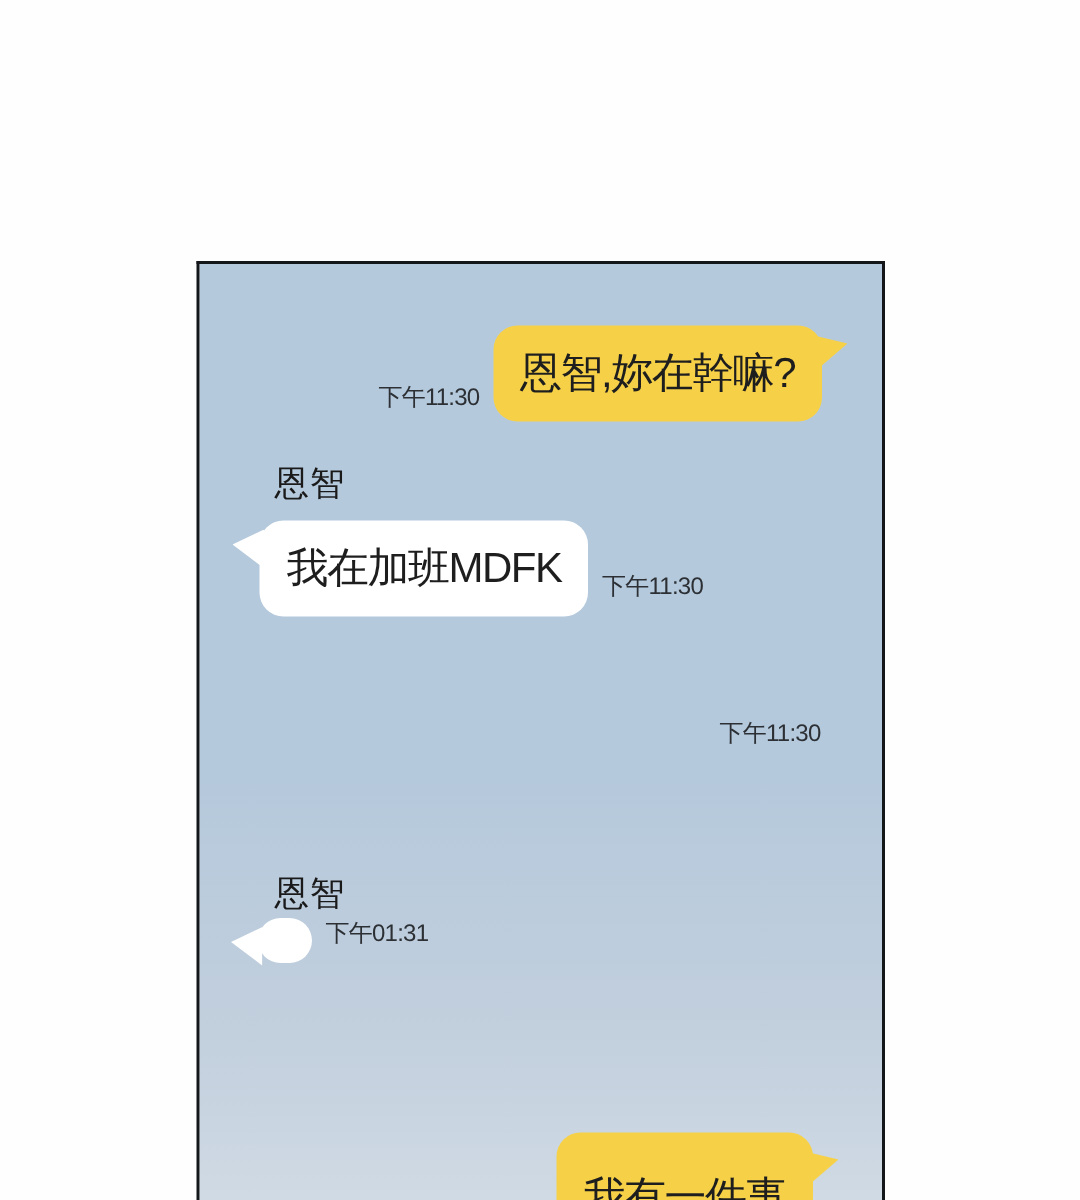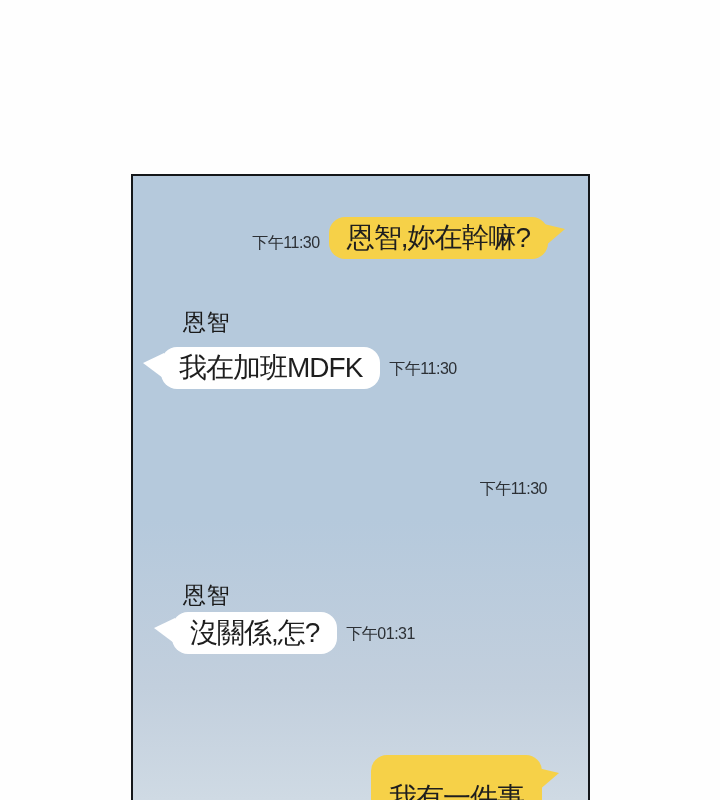--- a/index.html
+++ b/index.html
@@ -49,21 +49,21 @@
   .time {
     font-size: 16px;
     color: var(--timestamp-text, #2c3035);
     letter-spacing: -0.5px;
     margin-bottom: 5px;
   }
   .row.received .time { margin-bottom: 9px; }
   .bubble {
     position: relative;
     border-radius: 16px;
-    padding: 4px 18px;
+    padding: 15px 18px;
     font-size: 28px;
     line-height: 1.2;
     letter-spacing: -1px;
     color: var(--message-text, #1e1e1e);
   }
   .bubble.sent { background: var(--bubble-sent, #f6d148); }
   .bubble.received { background: var(--bubble-received, #ffffff); }
   .tail {
     position: absolute;
     width: 21px;
@@ -90,36 +90,35 @@
 
     <div class="row sent" style="top:41px; right:40px;">
       <span class="time">下午11:30</span>
       <div class="bubble sent">
         <span>恩智,妳在幹嘛?</span>
         <span class="tail tail-right"></span>
       </div>
     </div>
 
     <div class="sender" style="left:50px; top:131px;">恩智</div>
-    <div class="row received" style="left:28px; top:171px;text-align:right;">
+    <div class="row received" style="left:40px; top:171px;text-align:right;">
       <div class="bubble received">
         <span>我在加班MDFK</span>
         <span class="tail tail-left"></span>
       </div>
       <span class="time">下午11:30</span>
     </div>
 
     <div class="row sent" style="top:303px; right:41px;">
       <span class="time">下午11:30</span>
     </div>
 
     <div class="sender" style="left:50px; top:404px;">恩智</div>
     <div class="row received" style="left:39px; top:436px;">
       <div class="bubble received">
-        <span>沒關係,怎?</span>
         <span class="tail tail-left"></span>
       </div>
       <span class="time">下午01:31</span>
     </div>
 
     <div class="row sent" style="top:579px; right:46px;">
       <div class="bubble sent" style="padding-top:26px; padding-bottom:24px;">
         <span>我有一件事</span>
         <span class="tail tail-right" style="top:13px;"></span>
       </div>

